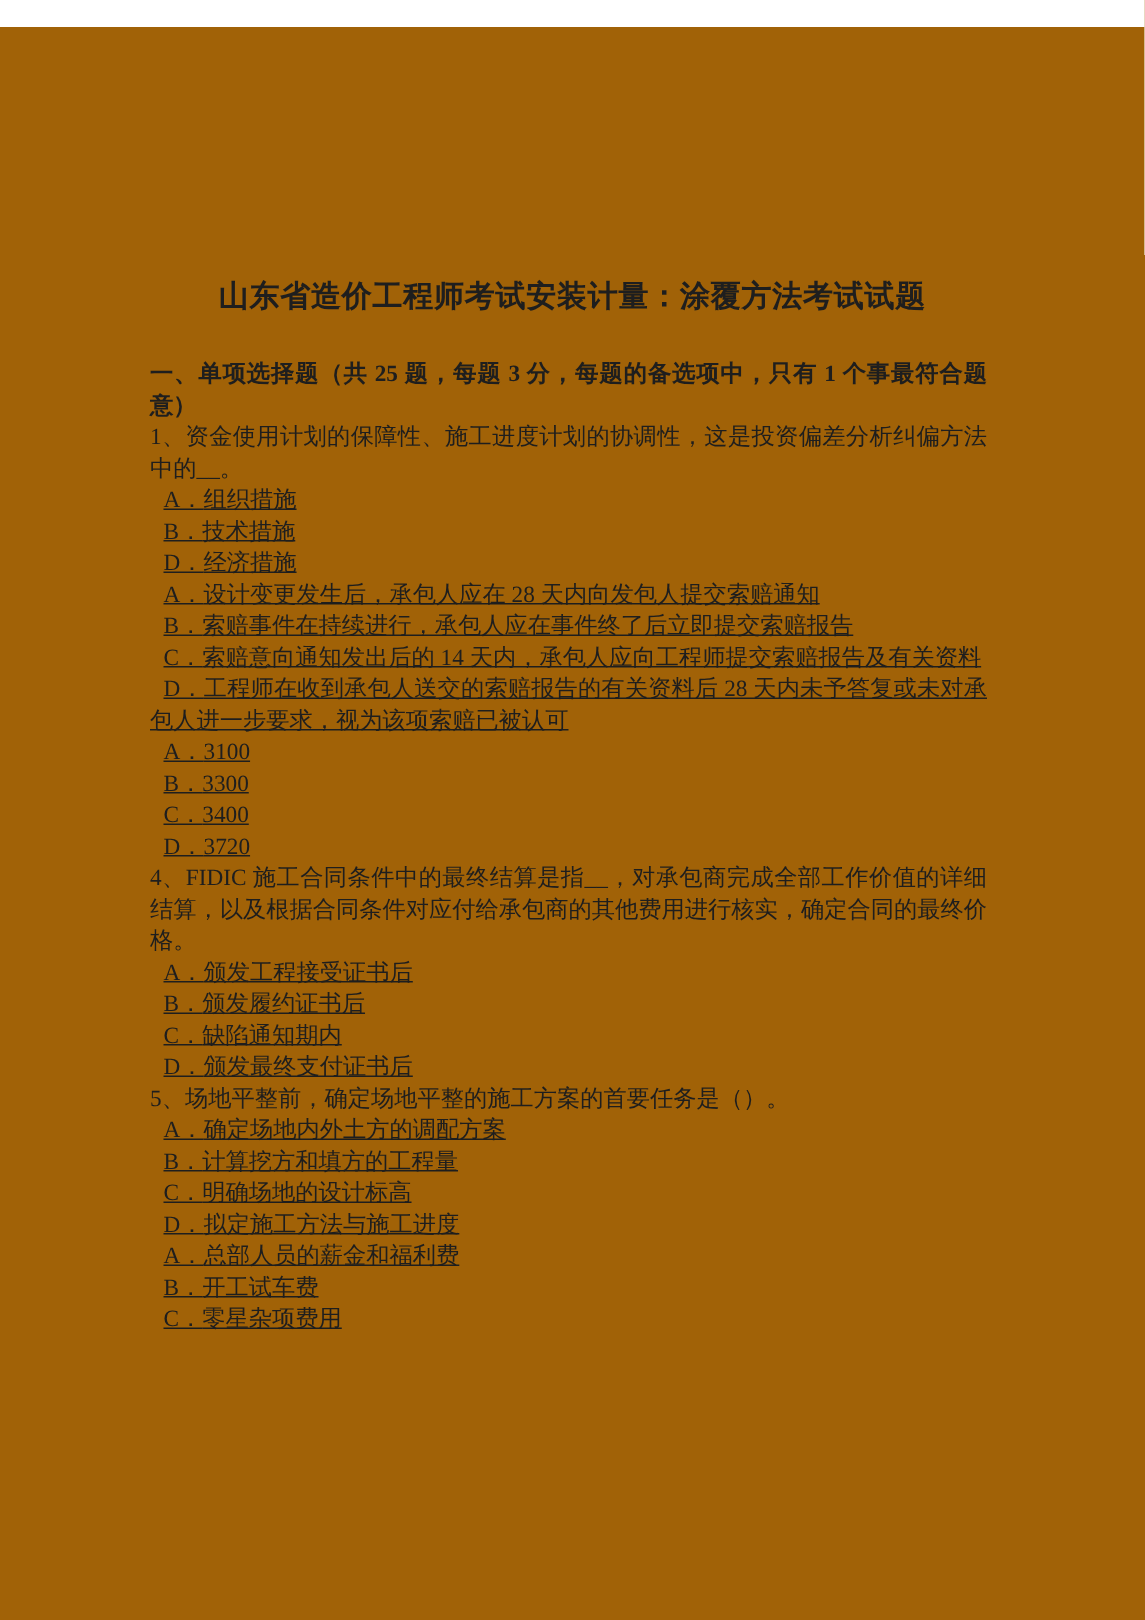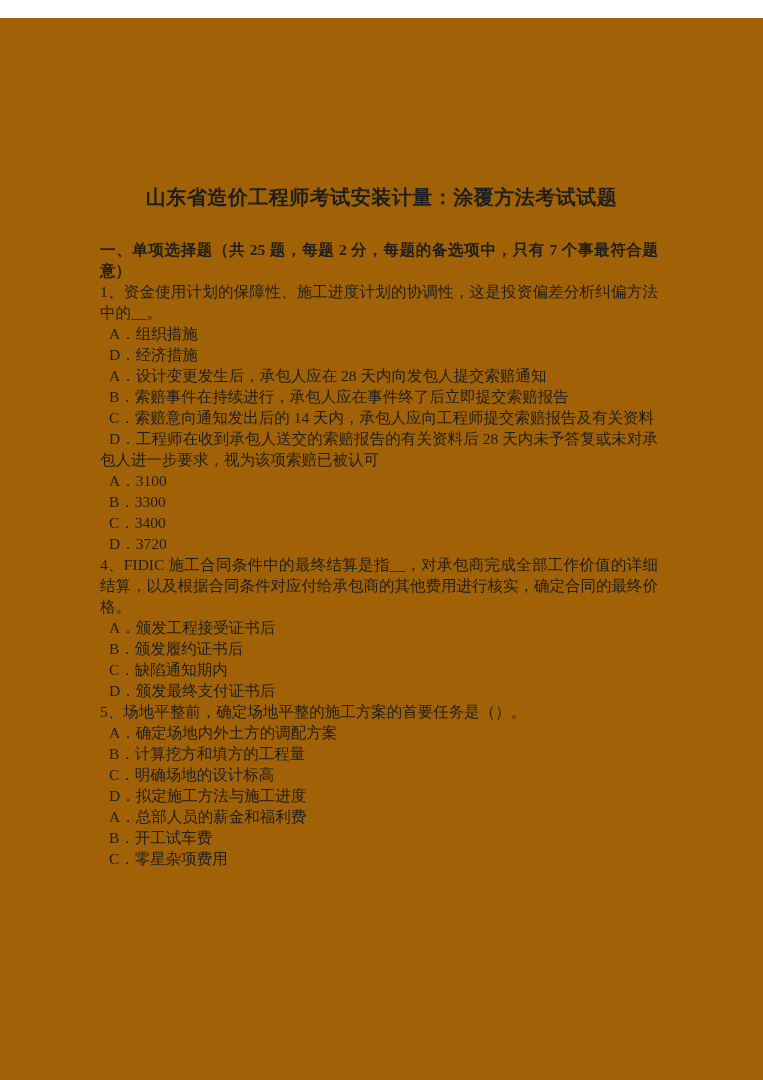--- a/index.html
+++ b/index.html
@@ -32,34 +32,35 @@
     font-size: 15.5px;
     line-height: 21px;
     text-align: justify;
   }
   .section-header {
     margin: 0;
     font-weight: bold;
   }
   .question { margin: 0; }
   .stem { margin: 0; }
-  .option { margin: 0; text-indent: 9px; }
+  .option { margin: 0; text-indent: 9px; text-decoration: underline; }
 </style>
 </head>
 <body>
 
 <div class="page">
   <h1 class="doc-title">山东省造价工程师考试安装计量：涂覆方法考试试题</h1>
 
   <div class="content">
-    <p class="section-header">一、单项选择题（共 25 题，每题 2 分，每题的备选项中，只有 7 个事最符合题意）</p>
+    <p class="section-header">一、单项选择题（共 25 题，每题 3 分，每题的备选项中，只有 1 个事最符合题意）</p>
 
     <div class="question">
       <p class="stem"><span>1、</span><span>资金使用计划的保障性、施工进度计划的协调性，这是投资偏差分析纠偏方法中的__。</span></p>
       <p class="option"><span>A．</span><span>组织措施</span></p>
+      <p class="option"><span>B．</span><span>技术措施</span></p>
       <p class="option"><span>D．</span><span>经济措施</span></p>
     </div>
 
     <div class="question">
       <p class="option"><span>A．</span><span>设计变更发生后，承包人应在 28 天内向发包人提交索赔通知</span></p>
       <p class="option"><span>B．</span><span>索赔事件在持续进行，承包人应在事件终了后立即提交索赔报告</span></p>
       <p class="option"><span>C．</span><span>索赔意向通知发出后的 14 天内，承包人应向工程师提交索赔报告及有关资料</span></p>
       <p class="option"><span>D．</span><span>工程师在收到承包人送交的索赔报告的有关资料后 28 天内未予答复或未对承包人进一步要求，视为该项索赔已被认可</span></p>
     </div>
 

